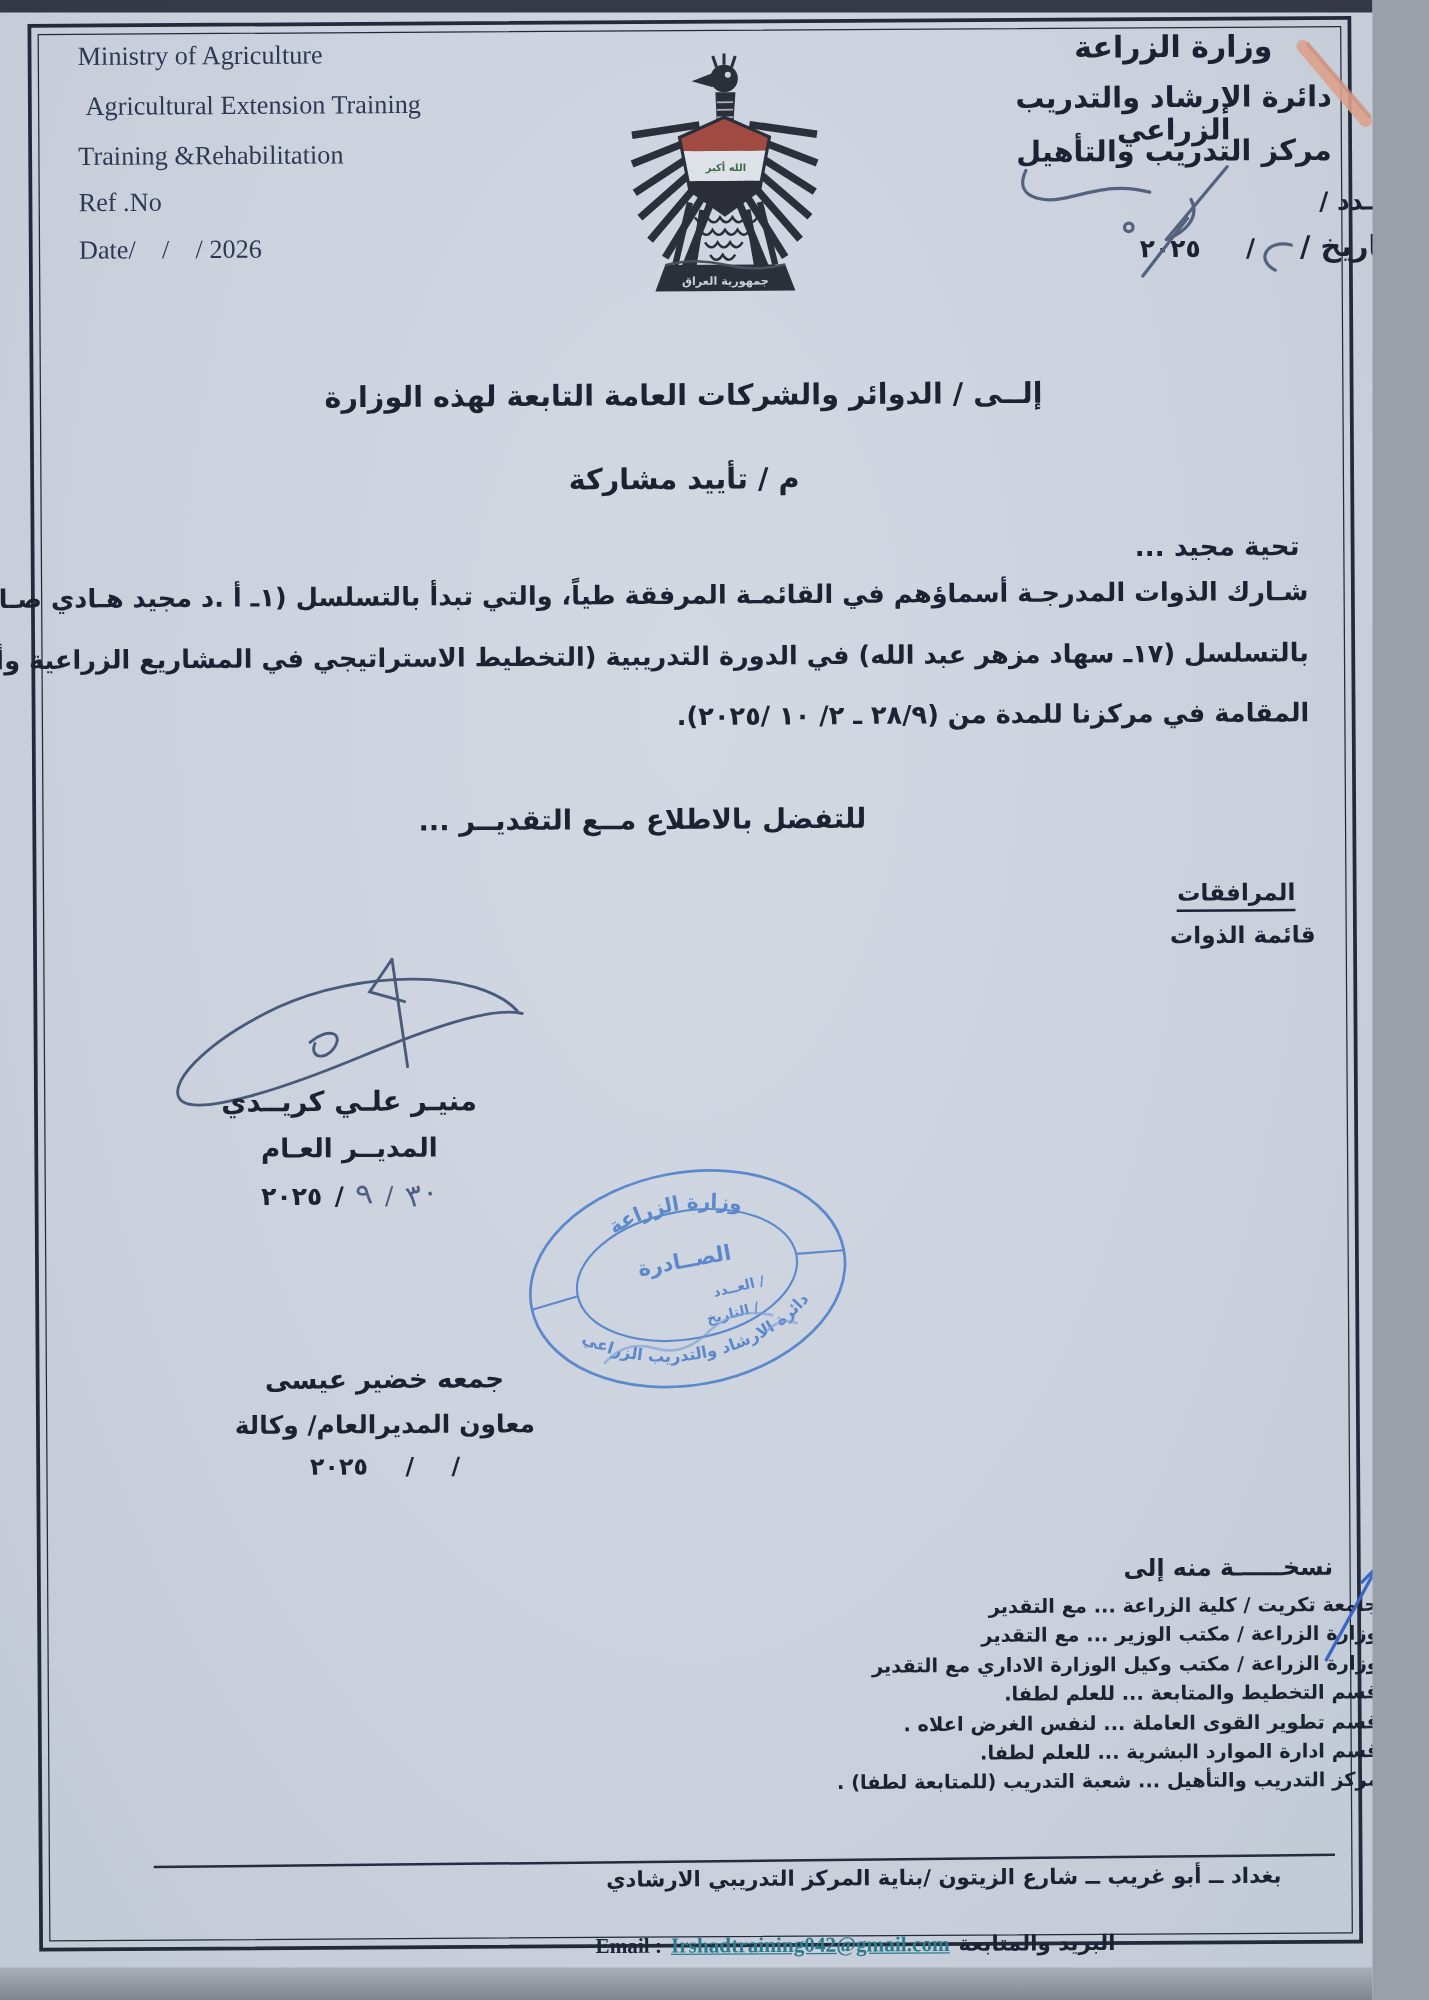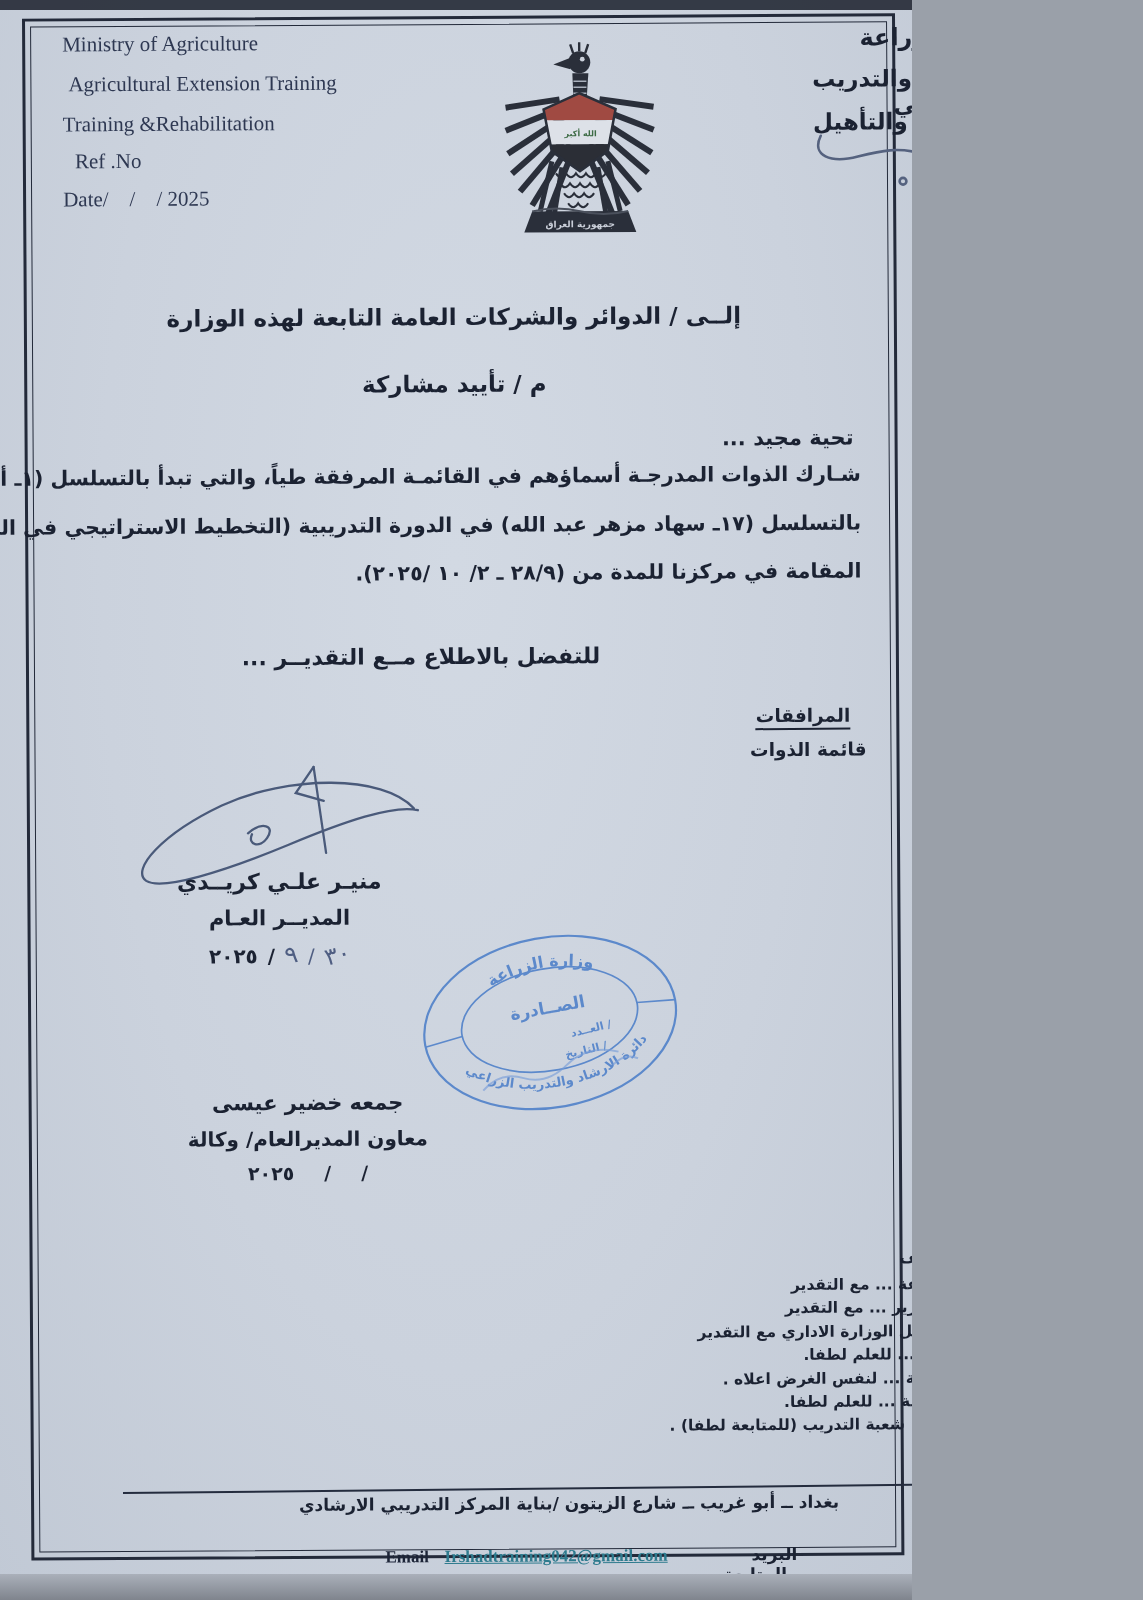--- a/index.html
+++ b/index.html
@@ -1,16 +1,16 @@
 <!DOCTYPE html>
 <html lang="ar"><head>
 <meta charset="utf-8">
 <style>
   html,body{margin:0;padding:0;background:#9aa0a9;}
-  .page{position:relative;width:912px;height:1600px;overflow:hidden;
+  .page{position:relative;width:1098px;height:1600px;overflow:hidden;
         background:linear-gradient(160deg,#b9c0cb 0%,#b3bac5 100%);
         font-family:"DejaVu Sans",sans-serif;color:#1c2434;}
   .paper{position:absolute;inset:0;
         background:radial-gradient(ellipse at 50% 35%, #d2d9e3 0%, #cbd2dd 55%, #c1c9d5 100%);}
   .topstrip{position:absolute;top:0;left:0;width:100%;height:10px;background:#272c38;opacity:.92;}
   .bottomband{position:absolute;bottom:0;left:0;width:100%;height:26px;
         background:linear-gradient(#aab0ba,#7f848d);}
   .tilt{position:absolute;inset:0;transform:rotate(-0.35deg);transform-origin:50% 42%;}
   .frame-outer{position:absolute;left:26px;top:16px;right:13px;bottom:42px;
         border:3px solid #232a3a;}
@@ -41,22 +41,22 @@
 
   <div class="tilt">
 
     <div class="frame-outer">
       <div class="frame-inner"></div>
     </div>
 
     <div class="abs en" style="left:66px;top:30px;">Ministry of Agriculture</div>
     <div class="abs en" style="left:72px;top:70px;">Agricultural Extension Training</div>
     <div class="abs en" style="left:66px;top:110px;">Training &amp;Rehabilitation</div>
-    <div class="abs en" style="left:78px;top:147px;">Ref .No</div>
-    <div class="abs en" style="left:66px;top:185px;">Date/    /    / 2025</div>
+    <div class="abs en" style="left:66px;top:147px;">Ref .No</div>
+    <div class="abs en" style="left:66px;top:185px;">Date/    /    / 2026</div>
 
     <div class="abs" style="left:497px;top:36px;width:172px;height:198px;">
       <svg width="172" height="198" viewBox="0 0 172 198">
         <g>
 
           <g stroke="#2a2f3a" stroke-width="6" stroke-linecap="butt">
             <path d="M66,64 L12,72"></path>
               <path d="M68,73 L12,95"></path>
               <path d="M70,82 L14,118"></path>
             <path d="M72,91 L18,138"></path>

